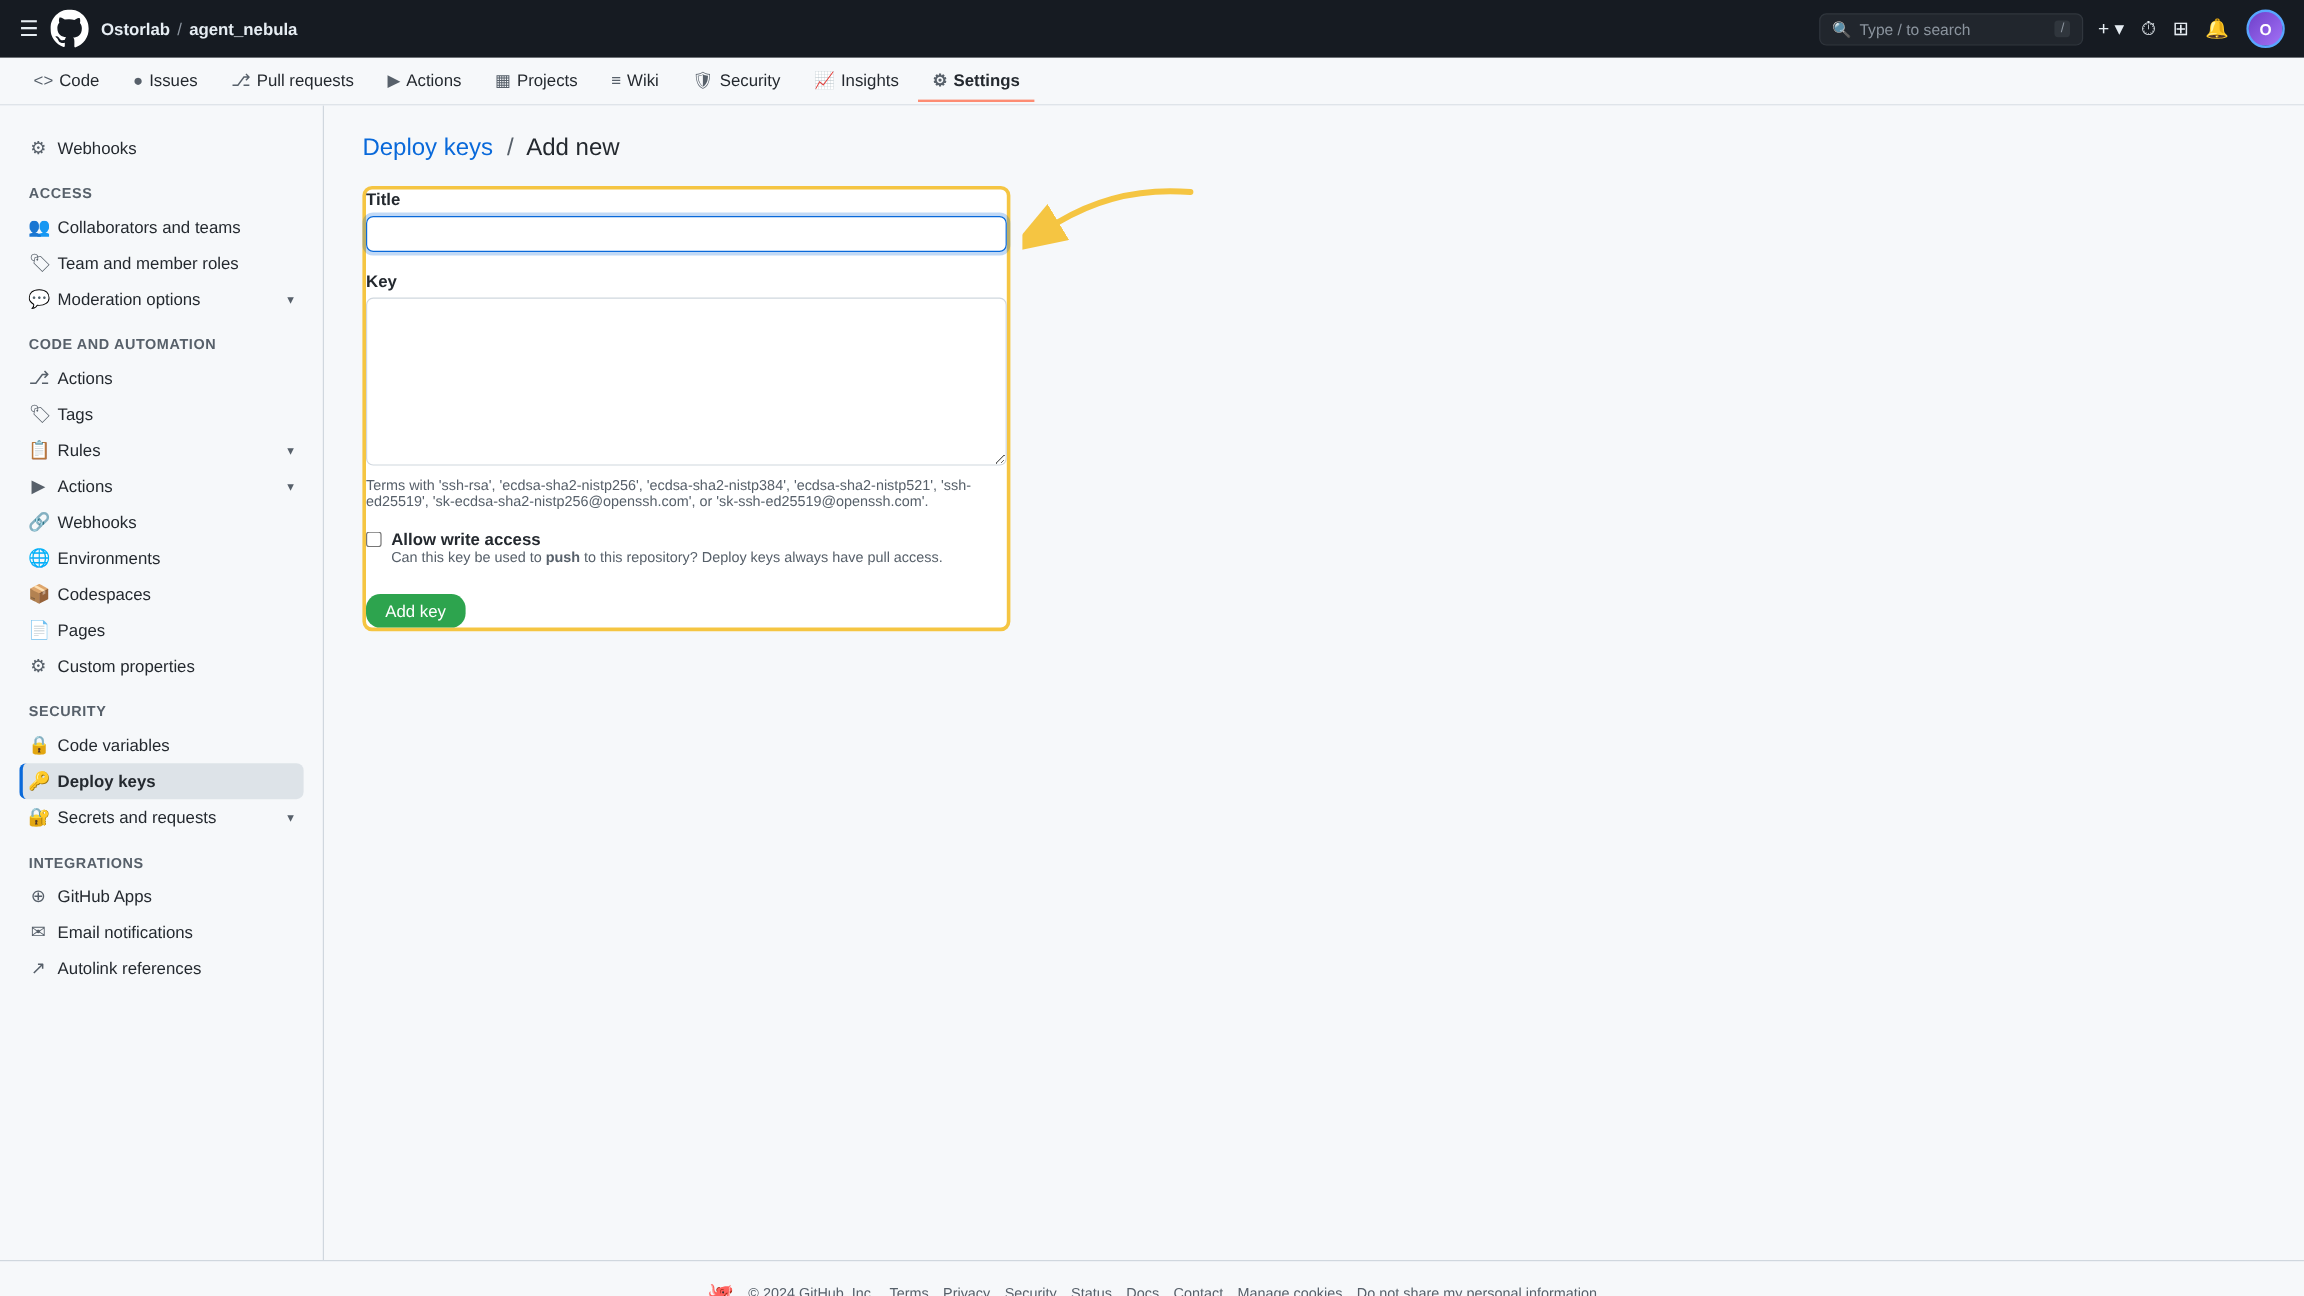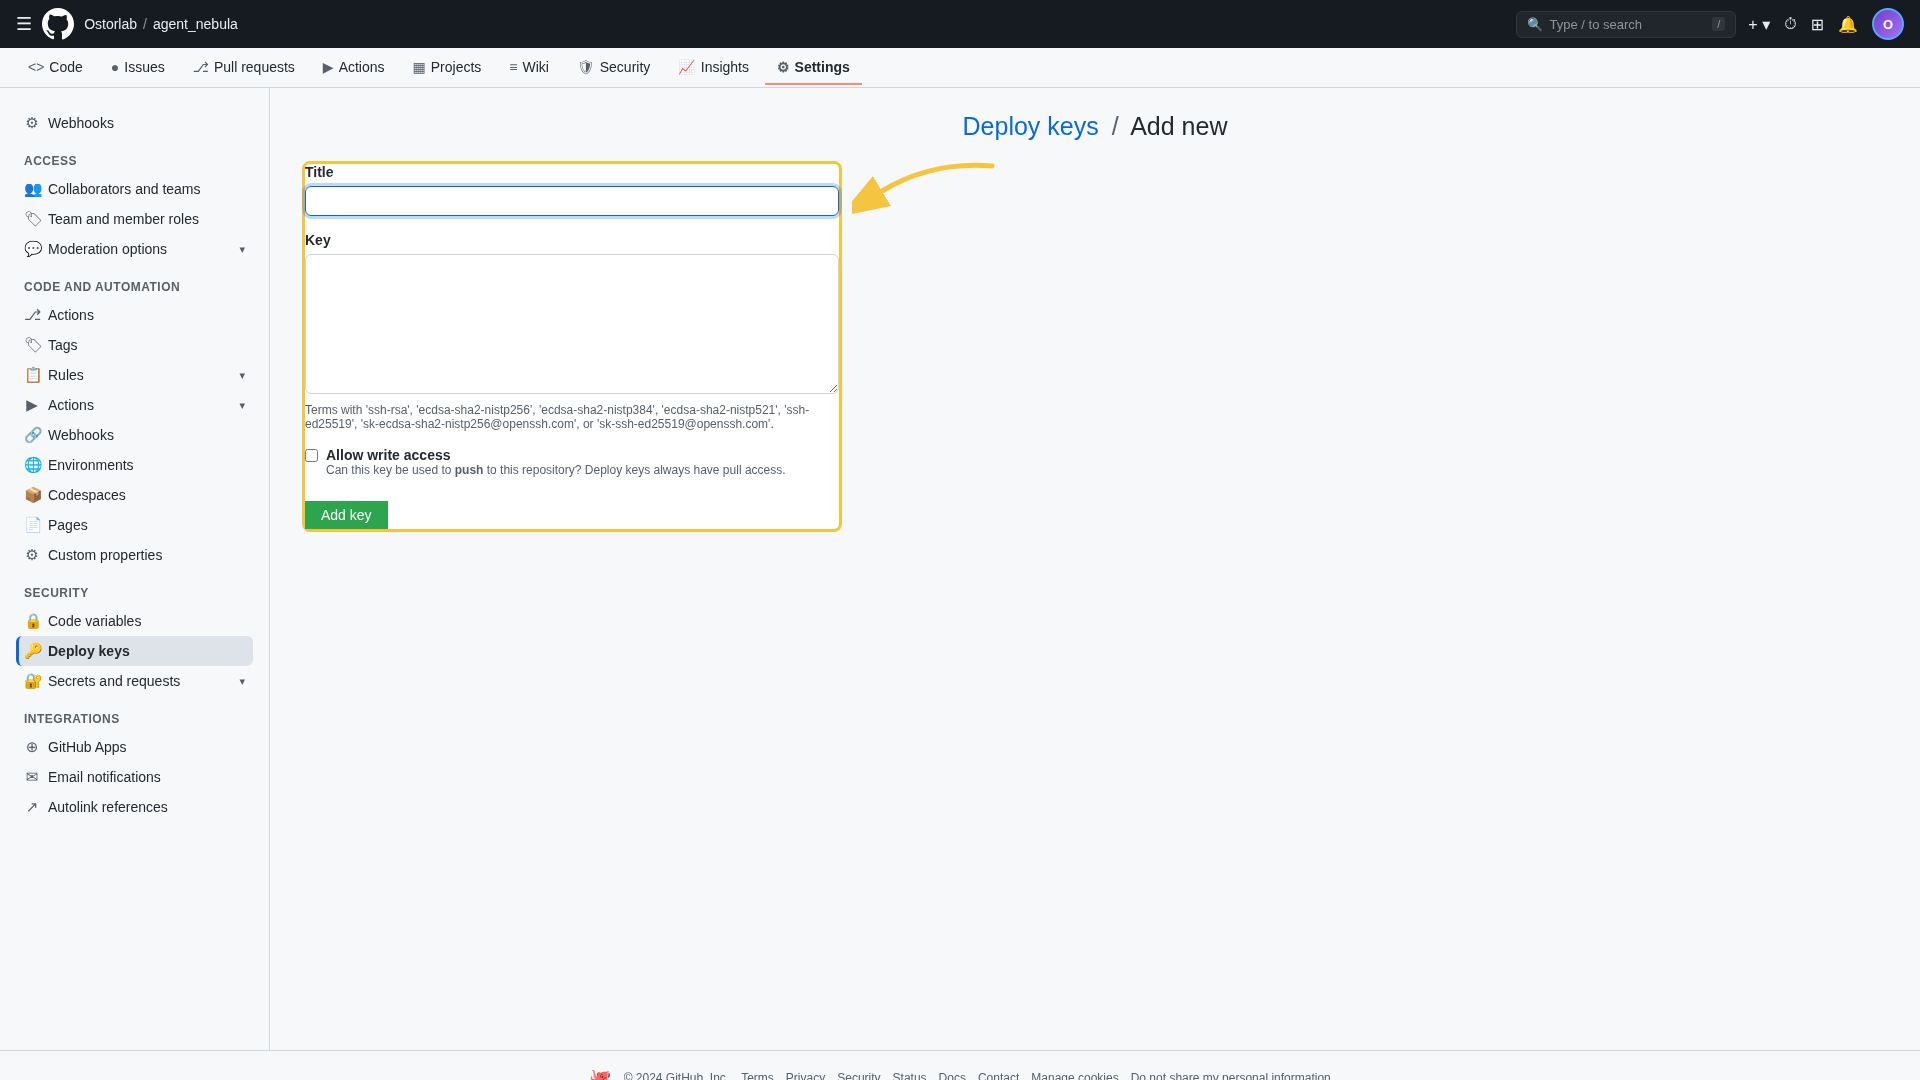--- a/index.html
+++ b/index.html
@@ -12,21 +12,21 @@
       display: flex;
       align-items: center;
       padding: 0 16px;
       gap: 12px;
       position: relative;
     }
     .top-bar-left { display: flex; align-items: center; gap: 10px; flex: 1; }
     .hamburger-icon { color: #e6edf3; font-size: 18px; cursor: pointer; }
     .github-logo { width: 32px; height: 32px; }
     .breadcrumb { color: #e6edf3; font-size: 14px; display: flex; align-items: center; gap: 6px; }
-    .breadcrumb a { color: #e6edf3; text-decoration: none; font-weight: 400; }
+    .breadcrumb a { color: #e6edf3; text-decoration: none; font-weight: 700; }
     .breadcrumb span { color: #8b949e; }
     .search-bar {
       background: #21262d;
       border: 1px solid #30363d;
       border-radius: 6px;
       color: #8b949e;
       padding: 5px 10px;
       width: 220px;
       font-size: 13px;
       display: flex;
@@ -119,25 +119,24 @@
     .sidebar-item-icon { font-size: 15px; color: #57606a; width: 16px; text-align: center; }
     .sidebar-chevron { font-size: 11px; color: #57606a; }
 
     
     .main-content {
       flex: 1;
       padding: 24px 32px;
       background: #f6f8fa;
     }
     .page-header {
-      font-size: 25px;
+      font-size: 20px;
       font-weight: 400;
       color: #24292f;
       margin-bottom: 20px;
-      text-align: center;
     }
     .page-header a { color: #0969da; text-decoration: none; }
     .page-header .separator { color: #57606a; margin: 0 6px; }
 
     
     .form-container {
       background: #ffffff;
       border: 3px solid #f5c542;
       border-radius: 8px;
       max-width: 540px;
@@ -184,21 +183,21 @@
     .checkbox-row input[type="checkbox"] {
       margin-top: 2px; cursor: pointer;
     }
     .checkbox-label { font-size: 14px; font-weight: 600; color: #24292f; }
     .checkbox-desc { font-size: 12px; color: #57606a; }
     .checkbox-desc strong { font-weight: 600; }
     .btn-add-key {
       background: #2da44e;
       color: white;
       border: none;
-      border-radius: 0;
+      border-radius: 12px;
       padding: 6px 16px;
       font-size: 14px;
       font-weight: 500;
       cursor: pointer;
     }
 
     
     .footer {
       background: #f6f8fa;
       border-top: 1px solid #d0d7de;

